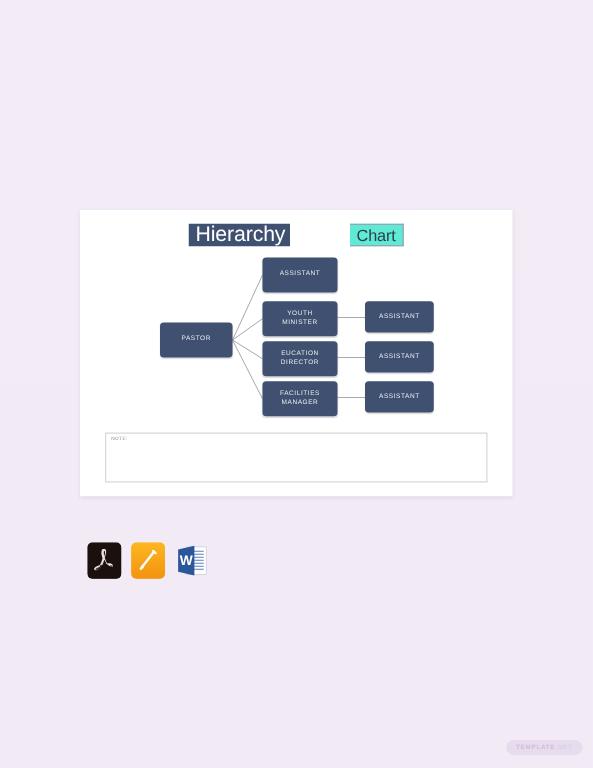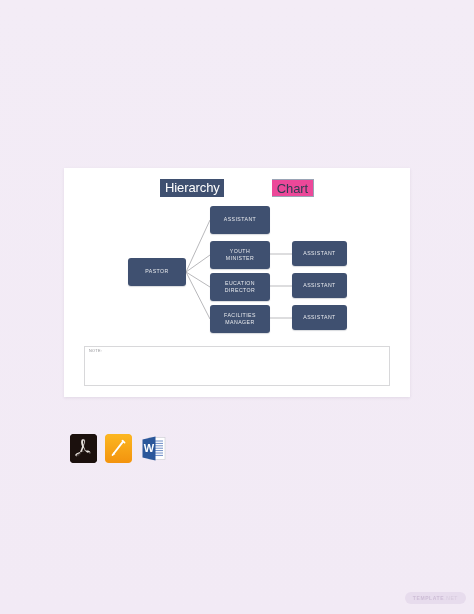--- a/index.html
+++ b/index.html
@@ -45,28 +45,28 @@
     align-items: center;
   }
   .title-wrap {
     display: flex;
     align-items: stretch;
     height: 18px;
   }
   .title-dark {
     background: #3f5070;
     color: #ffffff;
-    font-size: 13px;
+    font-size: 17px;
     line-height: 18px;
     padding: 0 4px 0 5px;
     letter-spacing: -0.1px;
     font-weight: 400;
   }
   .title-light {
-    background: #ec4899;
+    background: #5eead4;
     color: #2f3b52;
     font-size: 13px;
     line-height: 18px;
     padding: 0 5px;
     border: 1px solid #9aa4b5;
     border-left: none;
     box-sizing: border-box;
     letter-spacing: -0.1px;
     font-weight: 400;
     margin-left: 48px;

